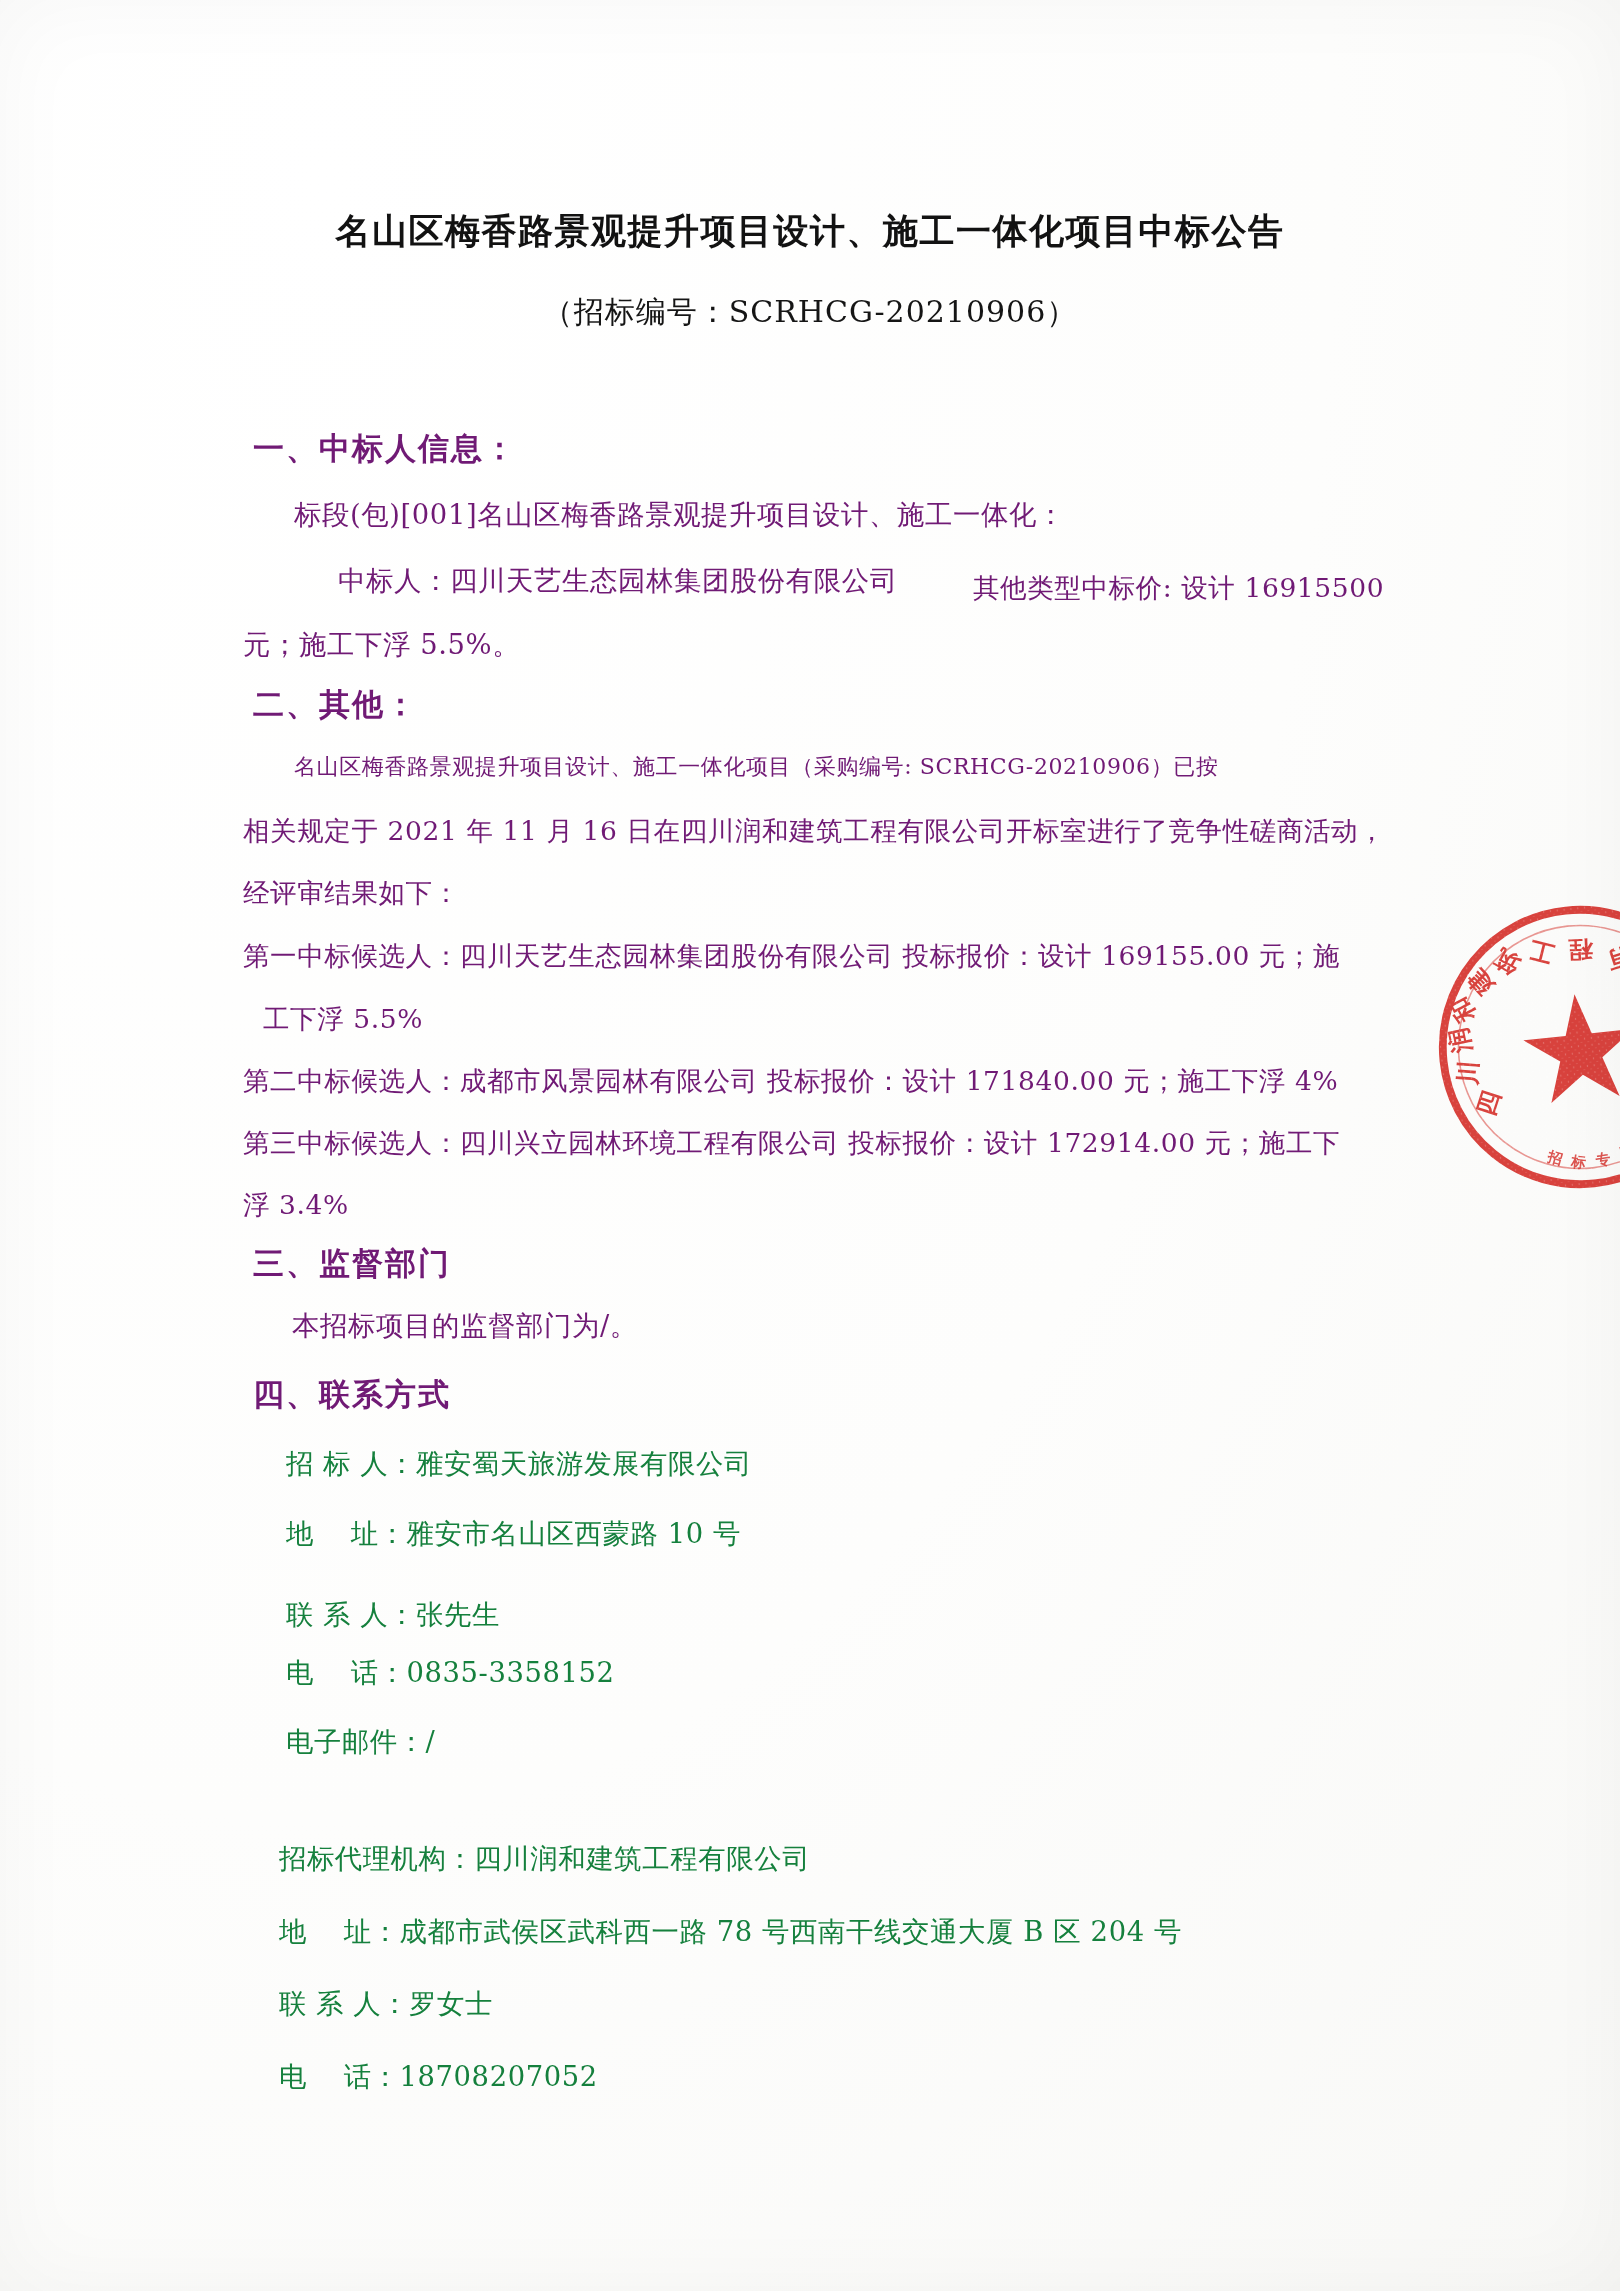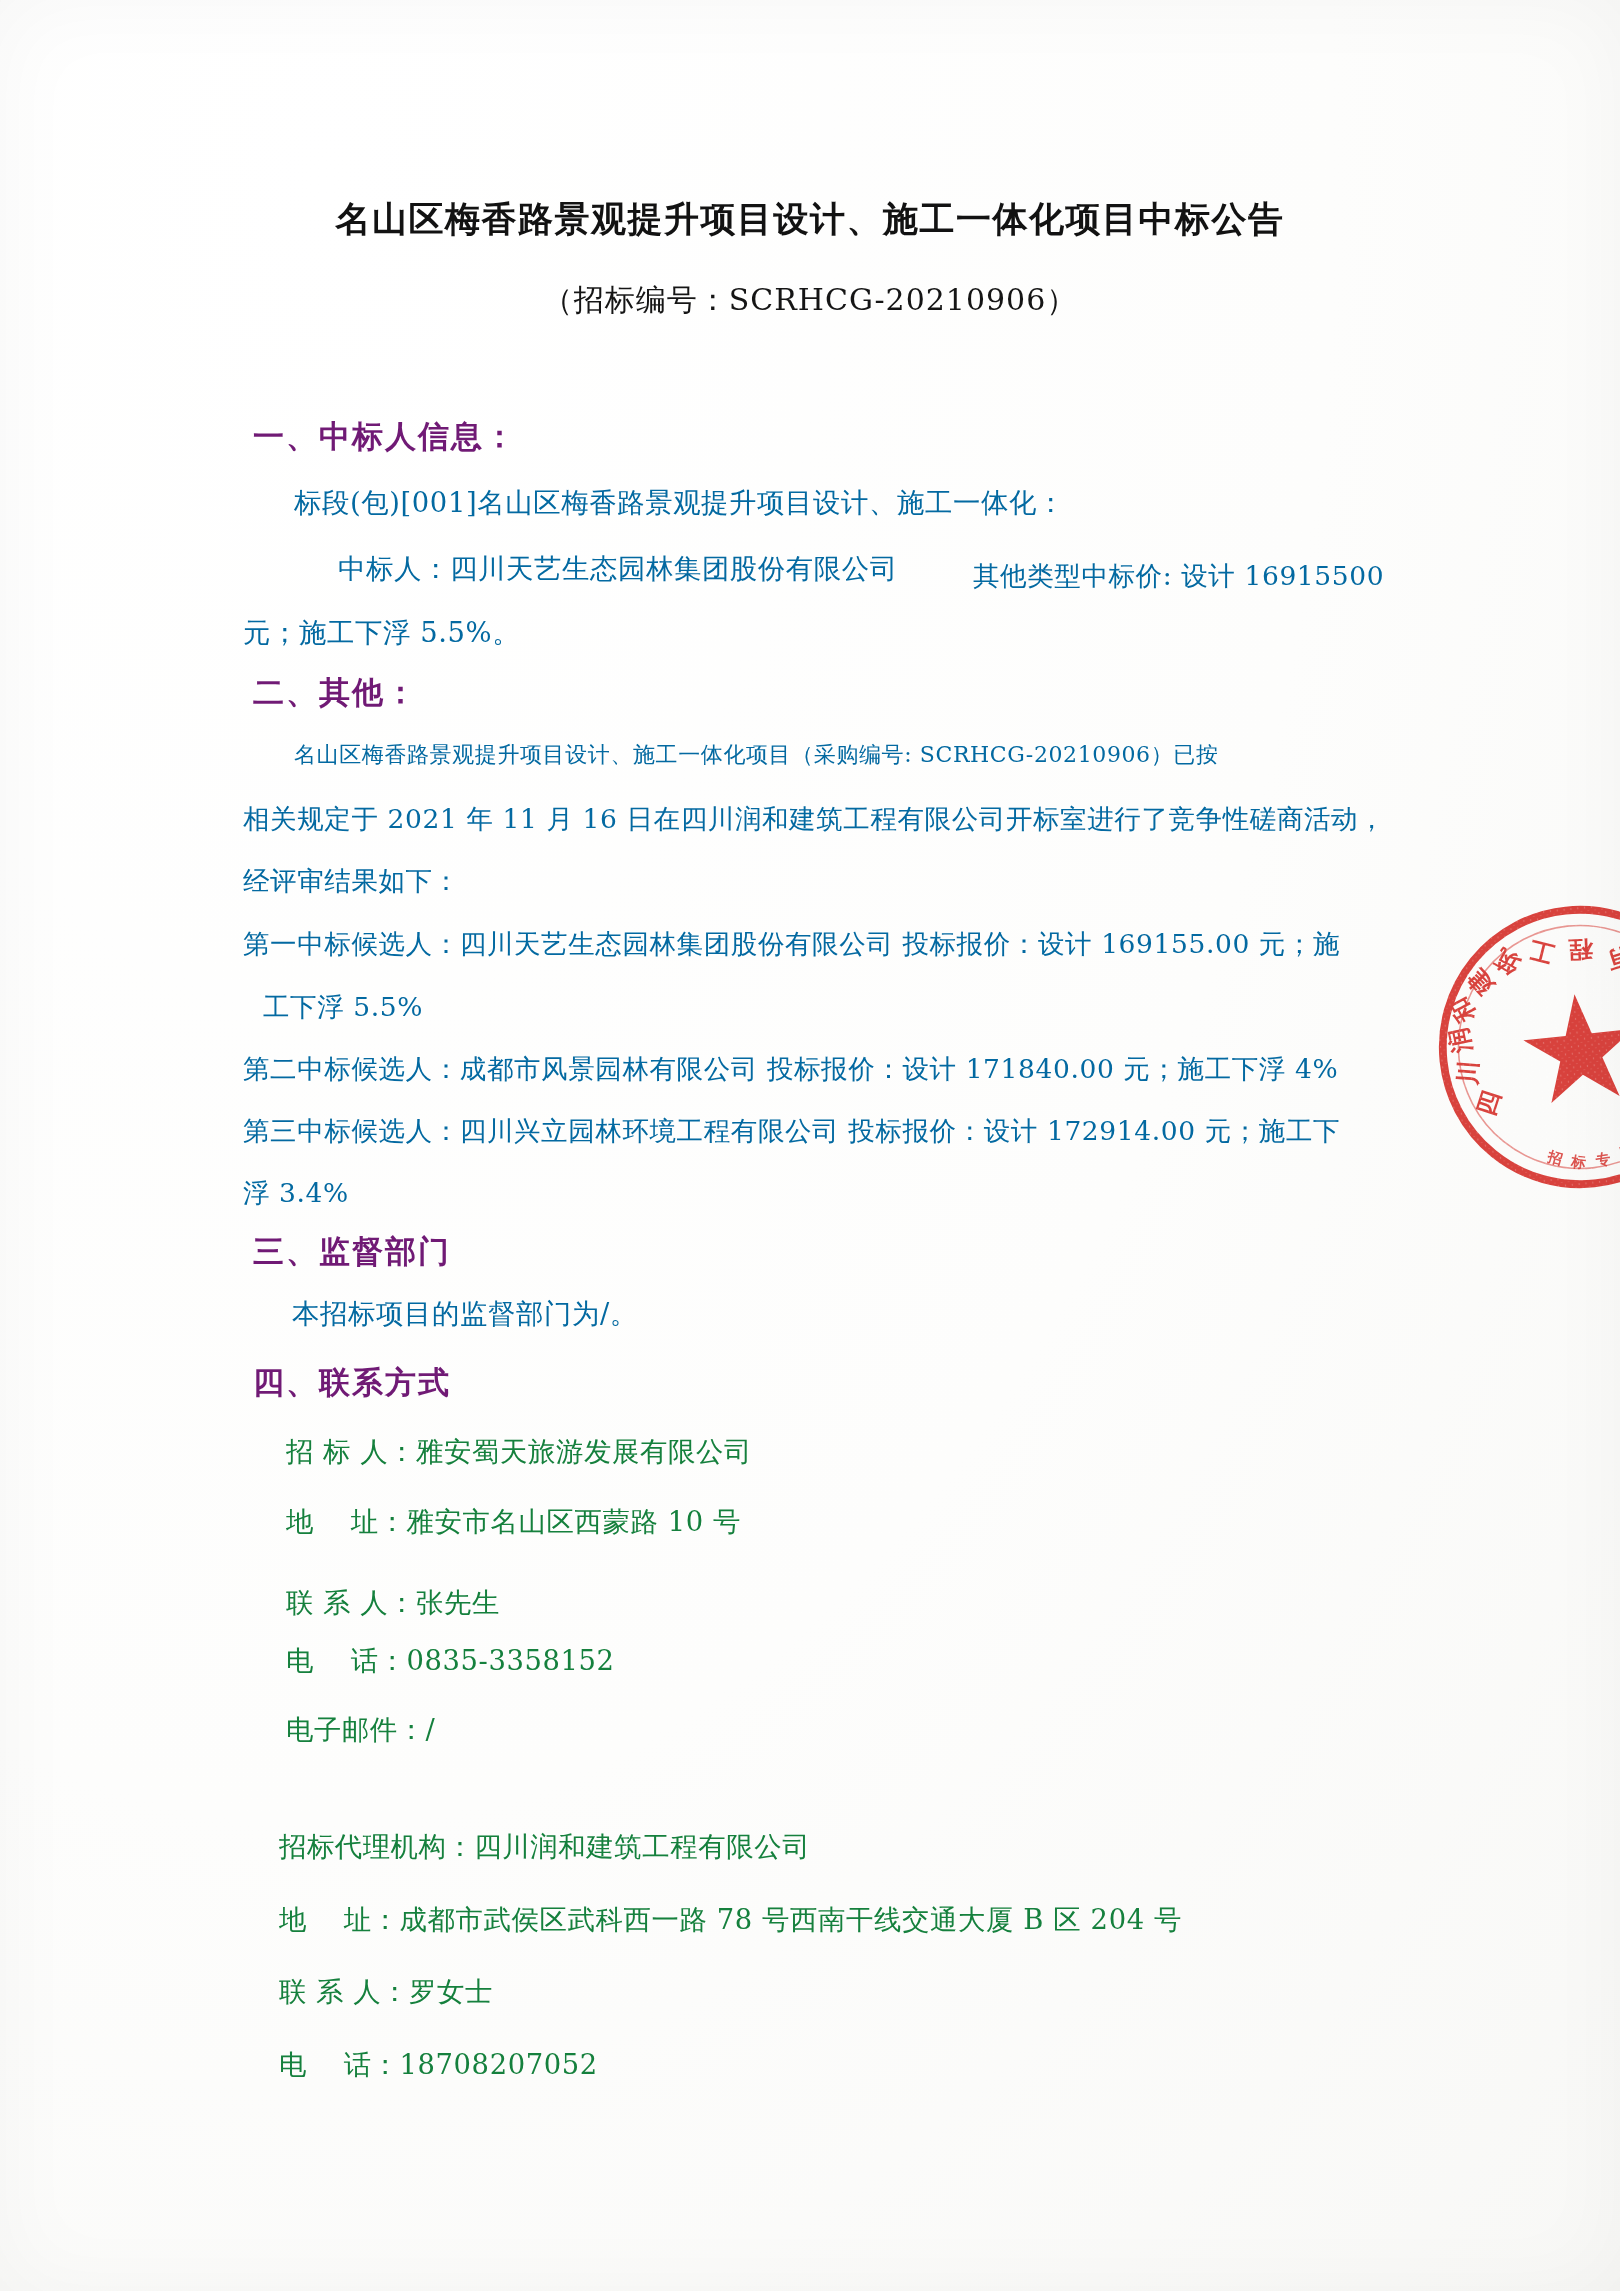--- a/index.html
+++ b/index.html
@@ -29,21 +29,21 @@
     pointer-events:none;
   }
   .edge-shade{
     position:absolute; inset:0;
     box-shadow: inset 0 0 88px rgba(0,0,0,0.035);
     pointer-events:none;
   }
 
   .content{
     position:absolute;
-    left:0; top:4px;
+    left:0; top:16px;
     width:1620px;
     height:2020px;
   }
 
   .doc-title{
     position:absolute;
     left:0; right:0;
     top:192px;
     text-align:center;
     font-size:35px;
@@ -68,21 +68,21 @@
     font-weight:700;
     letter-spacing:2px;
     color:#701a75;
     font-family:"DejaVu Sans","Liberation Sans",sans-serif;
   }
   .para{
     position:absolute;
     font-size:27.4px;
     line-height:1.0;
     letter-spacing:0.6px;
-    color:#0369a1;
+    color:#701a75;
     white-space:nowrap;
   }
   .lbl-row{
     position:absolute;
     font-size:27.4px;
     letter-spacing:0.6px;
     color:#15803d;
     white-space:nowrap;
   }
   .lbl-flat{

